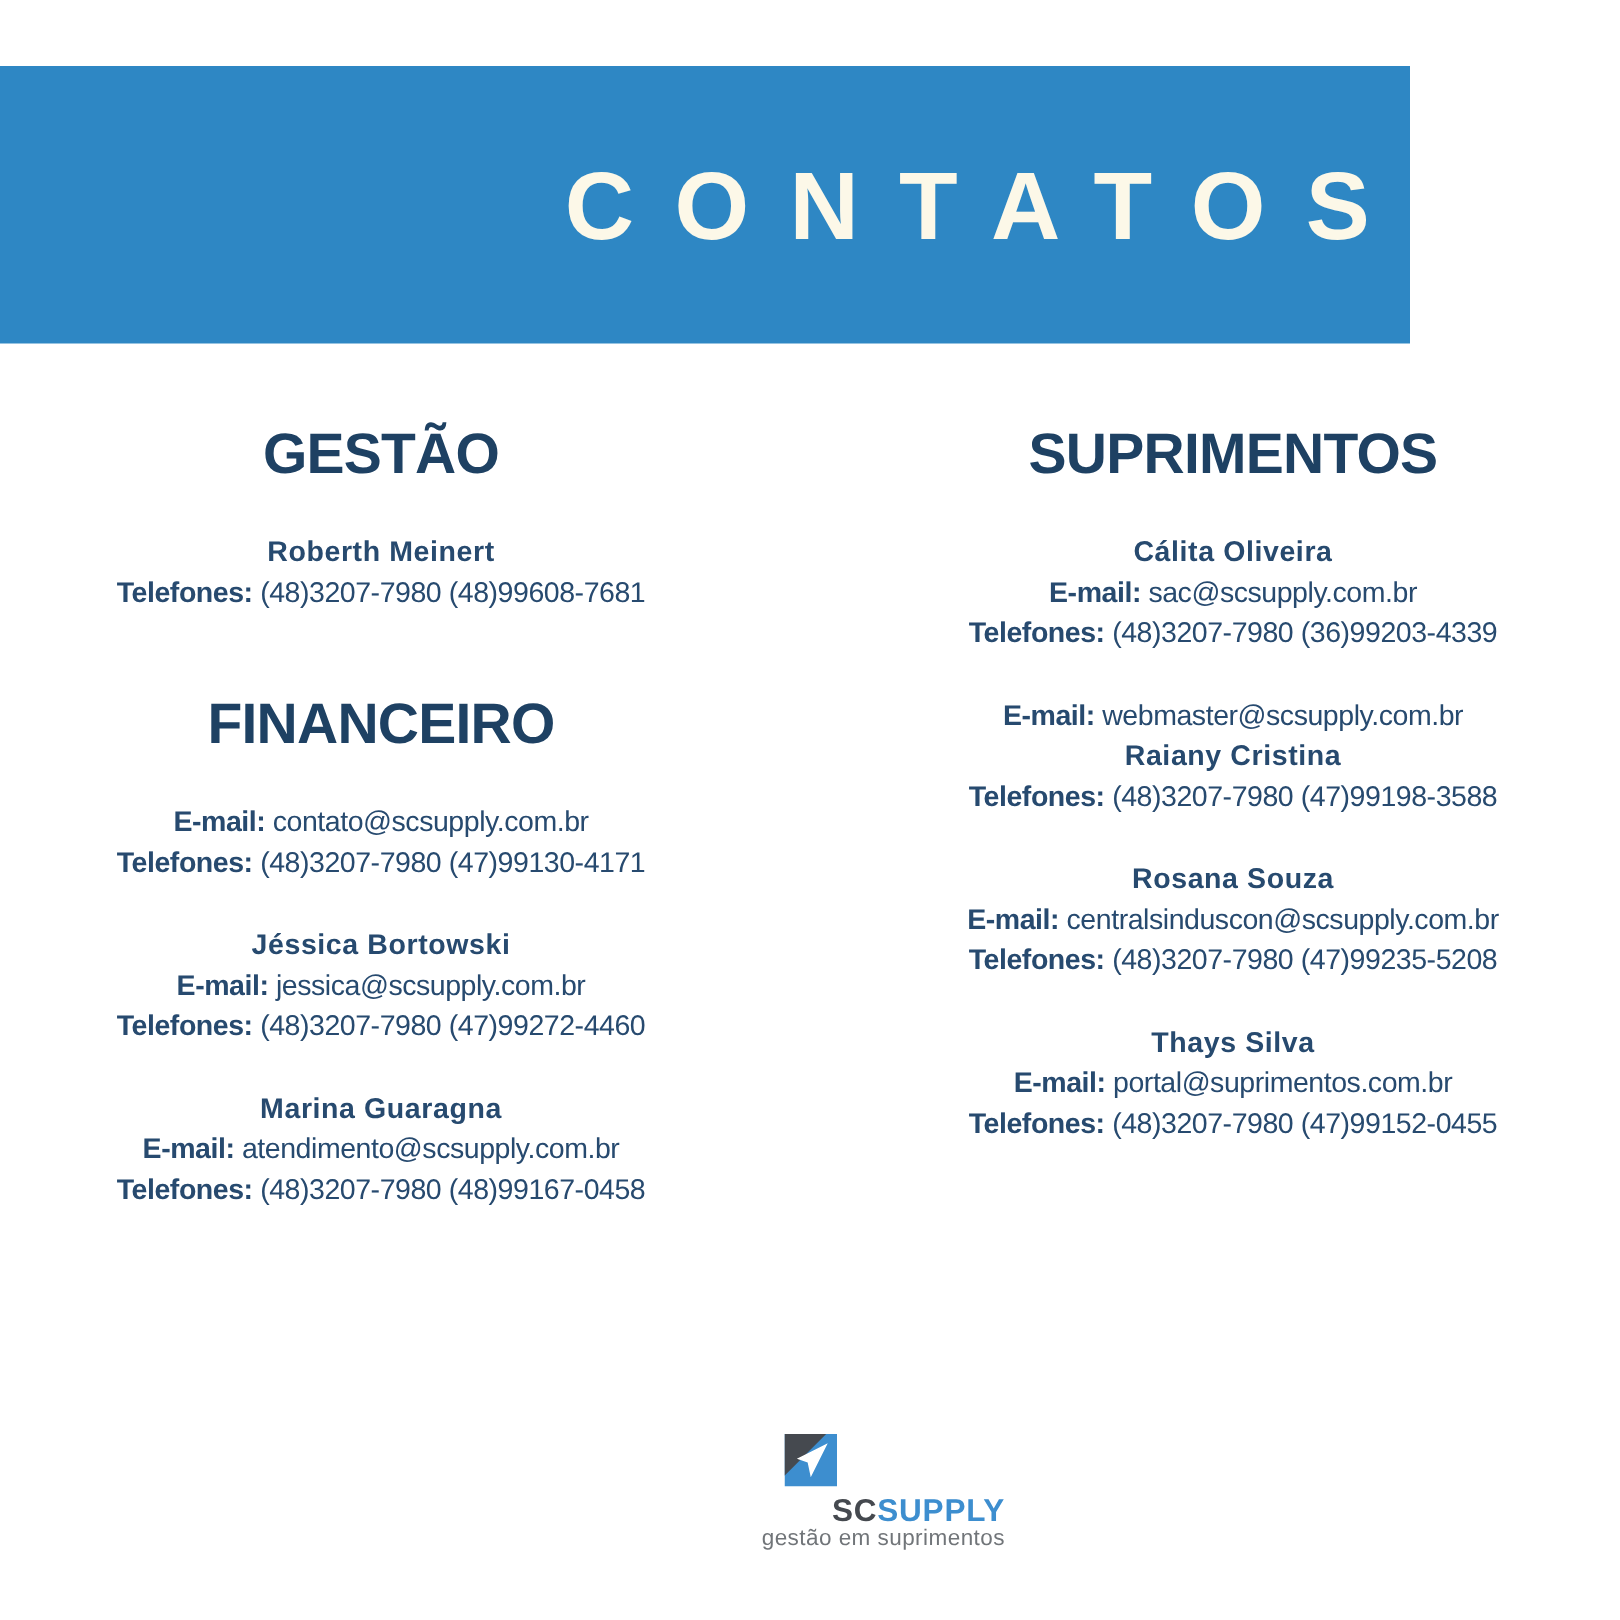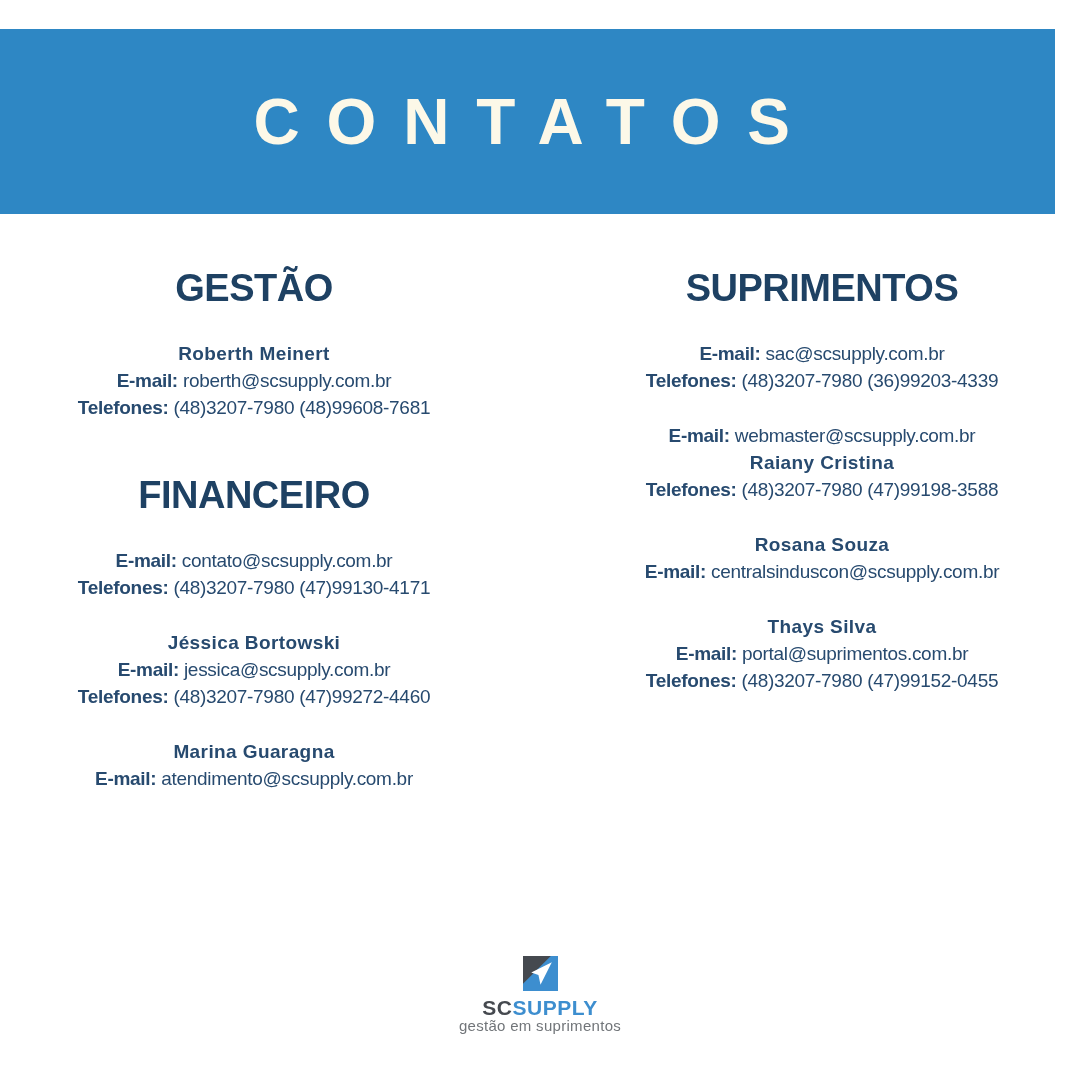--- a/index.html
+++ b/index.html
@@ -13,24 +13,24 @@
   }
   *{margin:0;padding:0;box-sizing:border-box;}
   html,body{background:#ffffff;}
   body{
     width:1080px;height:1080px;
     font-family:"Liberation Sans", sans-serif;
     position:relative;
     overflow:hidden;
   }
   .banner{
-    margin-top:29px;
-    width:1055px;height:185px;
+    margin-top:44px;
+    width:940px;height:185px;
     background:var(--banner-blue);
-    display:flex;align-items:center;justify-content:center;
+    display:flex;align-items:center;justify-content:flex-end;
   }
   .banner h1{
     color:var(--cream);
     font-size:64px;
     font-weight:bold;
     letter-spacing:0.42em;
     padding-left:0.24em;
     white-space:nowrap;
   }
   .columns{
@@ -59,21 +59,21 @@
   }
   .entry .name{
     font-weight:bold;
     letter-spacing:0.4px;
   }
   .entry .lbl{font-weight:bold;}
   .logo{
     position:absolute;
     top:956px;left:50%;
     transform:translateX(-50%);
-    text-align:center;
+    text-align:right;
     width:260px;
   }
   .logo .icon{display:block;margin:0 auto 6px auto;width:35px;height:35px;}
   .logo .brand{
     font-size:21px;font-weight:bold;letter-spacing:0.5px;
     line-height:22px;white-space:nowrap;
   }
   .logo .brand .b1{color:var(--logo-gray);}
   .logo .brand .b2{color:var(--logo-blue);}
   .logo .tagline{
@@ -90,62 +90,64 @@
 
 <main class="columns">
 
   <section class="col col-left">
 
     <h2 class="section-title">GESTÃO</h2>
 
 
     <div class="entry">
       <div class="line name">Roberth Meinert</div>
-      <div class="line"><span class="lbl">E-mail:</span> <span>roberth@scsupply.com.br</span></div>
       <div class="line"><span class="lbl">Telefones:</span> <span>(48)3207-7980 (48)99608-7681</span></div>
     </div>
 
     <h2 class="section-title">FINANCEIRO</h2>
 
     <div class="entry">
       <div class="line"><span class="lbl">E-mail:</span> <span>contato@scsupply.com.br</span></div>
       <div class="line"><span class="lbl">Telefones:</span> <span>(48)3207-7980 (47)99130-4171</span></div>
     </div>
 
     <div class="entry">
       <div class="line name">Jéssica Bortowski</div>
       <div class="line"><span class="lbl">E-mail:</span> <span>jessica@scsupply.com.br</span></div>
       <div class="line"><span class="lbl">Telefones:</span> <span>(48)3207-7980 (47)99272-4460</span></div>
     </div>
 
     <div class="entry">
       <div class="line name">Marina Guaragna</div>
       <div class="line"><span class="lbl">E-mail:</span> <span>atendimento@scsupply.com.br</span></div>
+      <div class="line"><span class="lbl">Telefones:</span> <span>(48)3207-7980 (48)99167-0458</span></div>
     </div>
 
   </section>
 
   <section class="col col-right">
 
     <h2 class="section-title">SUPRIMENTOS</h2>
 
     <div class="entry">
+      <div class="line name">Cálita Oliveira</div>
       <div class="line"><span class="lbl">E-mail:</span> <span>sac@scsupply.com.br</span></div>
       <div class="line"><span class="lbl">Telefones:</span> <span>(48)3207-7980 (36)99203-4339</span></div>
     </div>
 
     <div class="entry">
       <div class="line"><span class="lbl">E-mail:</span> <span>webmaster@scsupply.com.br</span></div>
       <div class="line name">Raiany Cristina</div>
       <div class="line"><span class="lbl">Telefones:</span> <span>(48)3207-7980 (47)99198-3588</span></div>
     </div>
 
     <div class="entry">
       <div class="line name">Rosana Souza</div>
       <div class="line"><span class="lbl">E-mail:</span> <span>centralsinduscon@scsupply.com.br</span></div>
+      <div class="line"><span class="lbl">Telefones:</span> <span>(48)3207-7980 (47)99235-5208</span></div>
     </div>
 
     <div class="entry">
       <div class="line name">Thays Silva</div>
       <div class="line"><span class="lbl">E-mail:</span> <span>portal@suprimentos.com.br</span></div>
       <div class="line"><span class="lbl">Telefones:</span> <span>(48)3207-7980 (47)99152-0455</span></div>
     </div>
 
   </section>
 </main>

